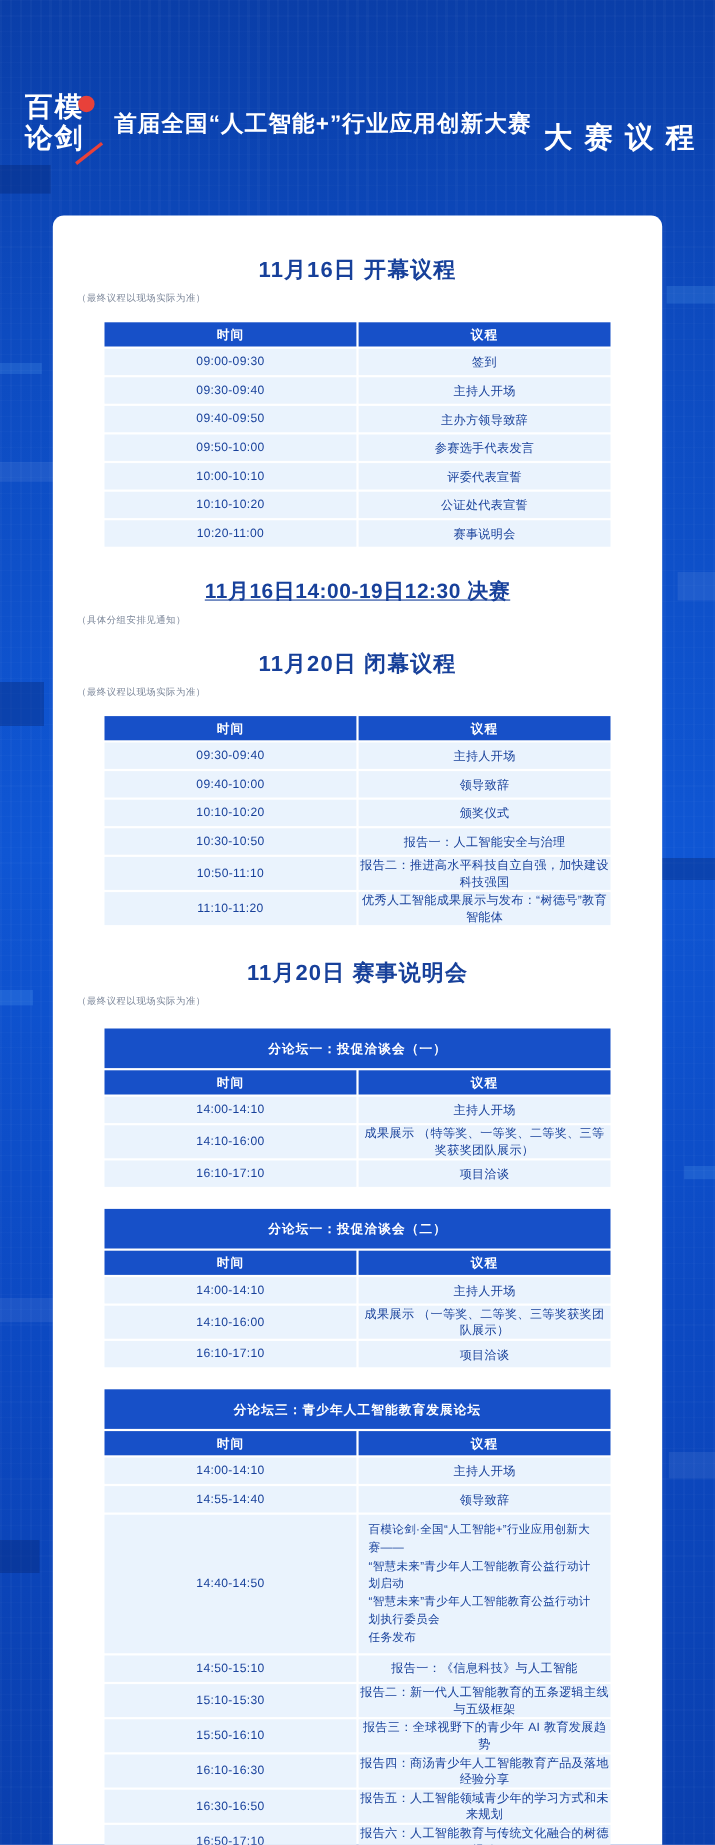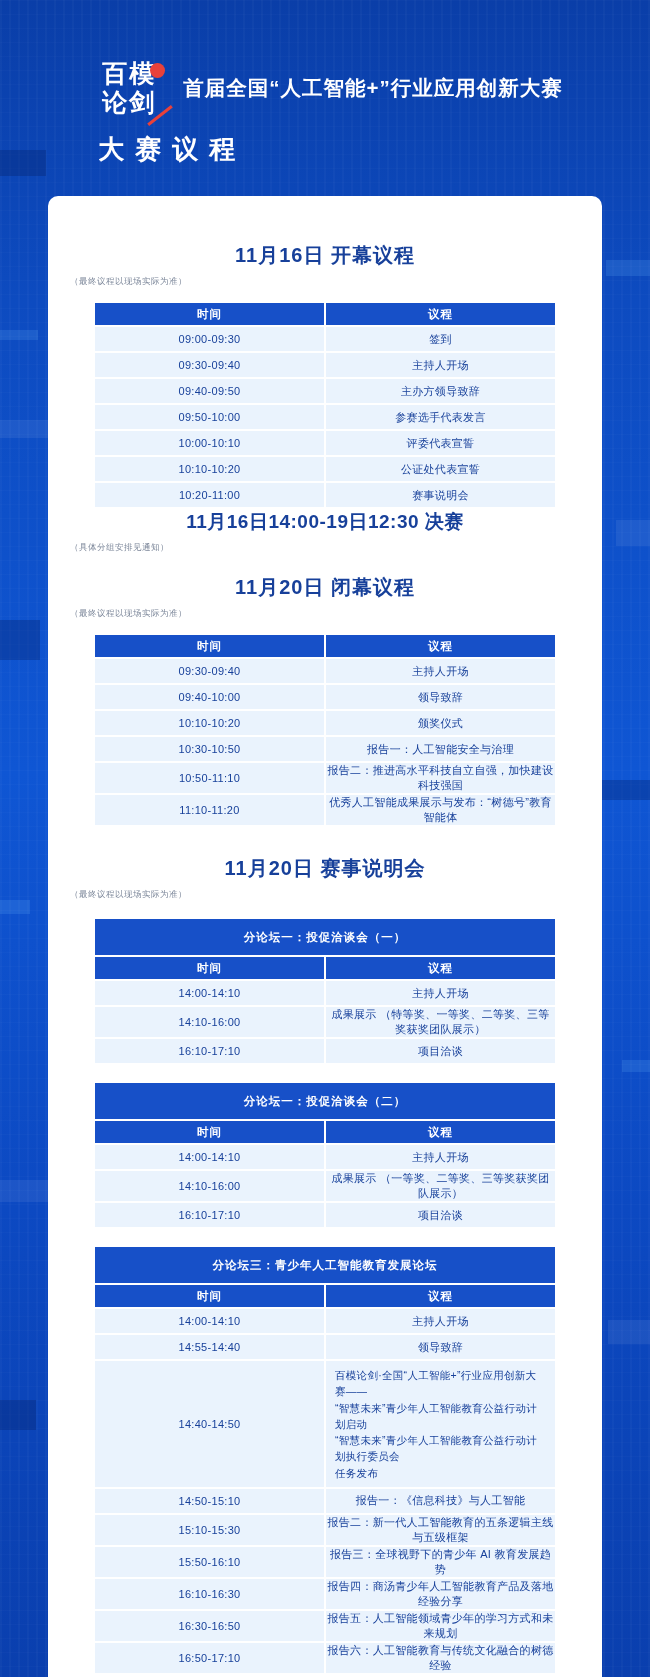--- a/index.html
+++ b/index.html
@@ -27,21 +27,21 @@
   .blk.d { background: rgba(5,35,110,0.35); }
   .blk.l { background: rgba(120,190,255,0.16); }
 
   
   .header {
     position: relative;
     height: 196px;
     display: flex; align-items: center; justify-content: center;
     padding-top: 28px;
   }
-  .header-inner { display: flex; flex-direction: column; align-items: flex-start; }
+  .header-inner { display: flex; flex-direction: row; align-items: flex-end; }
   .header-row { display: flex; align-items: center; gap: 12px; }
   .logo {
     position: relative;
     width: 84px; height: 62px;
     display: flex; flex-direction: column; align-items: center; justify-content: center;
     color: #fff;
     font-family: "Liberation Serif", serif;
     font-weight: bold;
   }
   .logo .l1 { font-size: 25px; letter-spacing: 2px; line-height: 1; }
@@ -81,21 +81,21 @@
     border-radius: 10px;
     padding: 30px 22px 34px 22px;
   }
 
   .sec-title {
     text-align: center;
     color: #17409a;
     font-size: 20px;
     font-weight: bold;
     letter-spacing: 1px;
-    margin-top: 16px;
+    margin-top: 6px;
   }
   .sec-note {
     color: #7b8699;
     font-size: 8.5px;
     margin-top: 7px;
     letter-spacing: .5px;
   }
 
   table {
     width: 464px;
@@ -129,21 +129,23 @@
     height: 36px;
     letter-spacing: 1px;
   }
   .multi { text-align: left; padding: 6px 9px; line-height: 1.55; font-size: 10.5px; }
 
   .mid-title {
     text-align: center;
     color: #17409a;
     font-size: 19px;
     font-weight: bold;
+    margin-top: 26px;
     letter-spacing: .5px;
+    text-decoration: underline;
   }
   .forum-block { margin-top: 16px; }
   .footer-space { height: 26px; }
 </style>
 </head>
 <body>
 
 <div class="bg"></div>
 <div class="bg-stripes"></div>
 <div class="blk d" style="left:0;top:150px;width:46px;height:26px;"></div>

